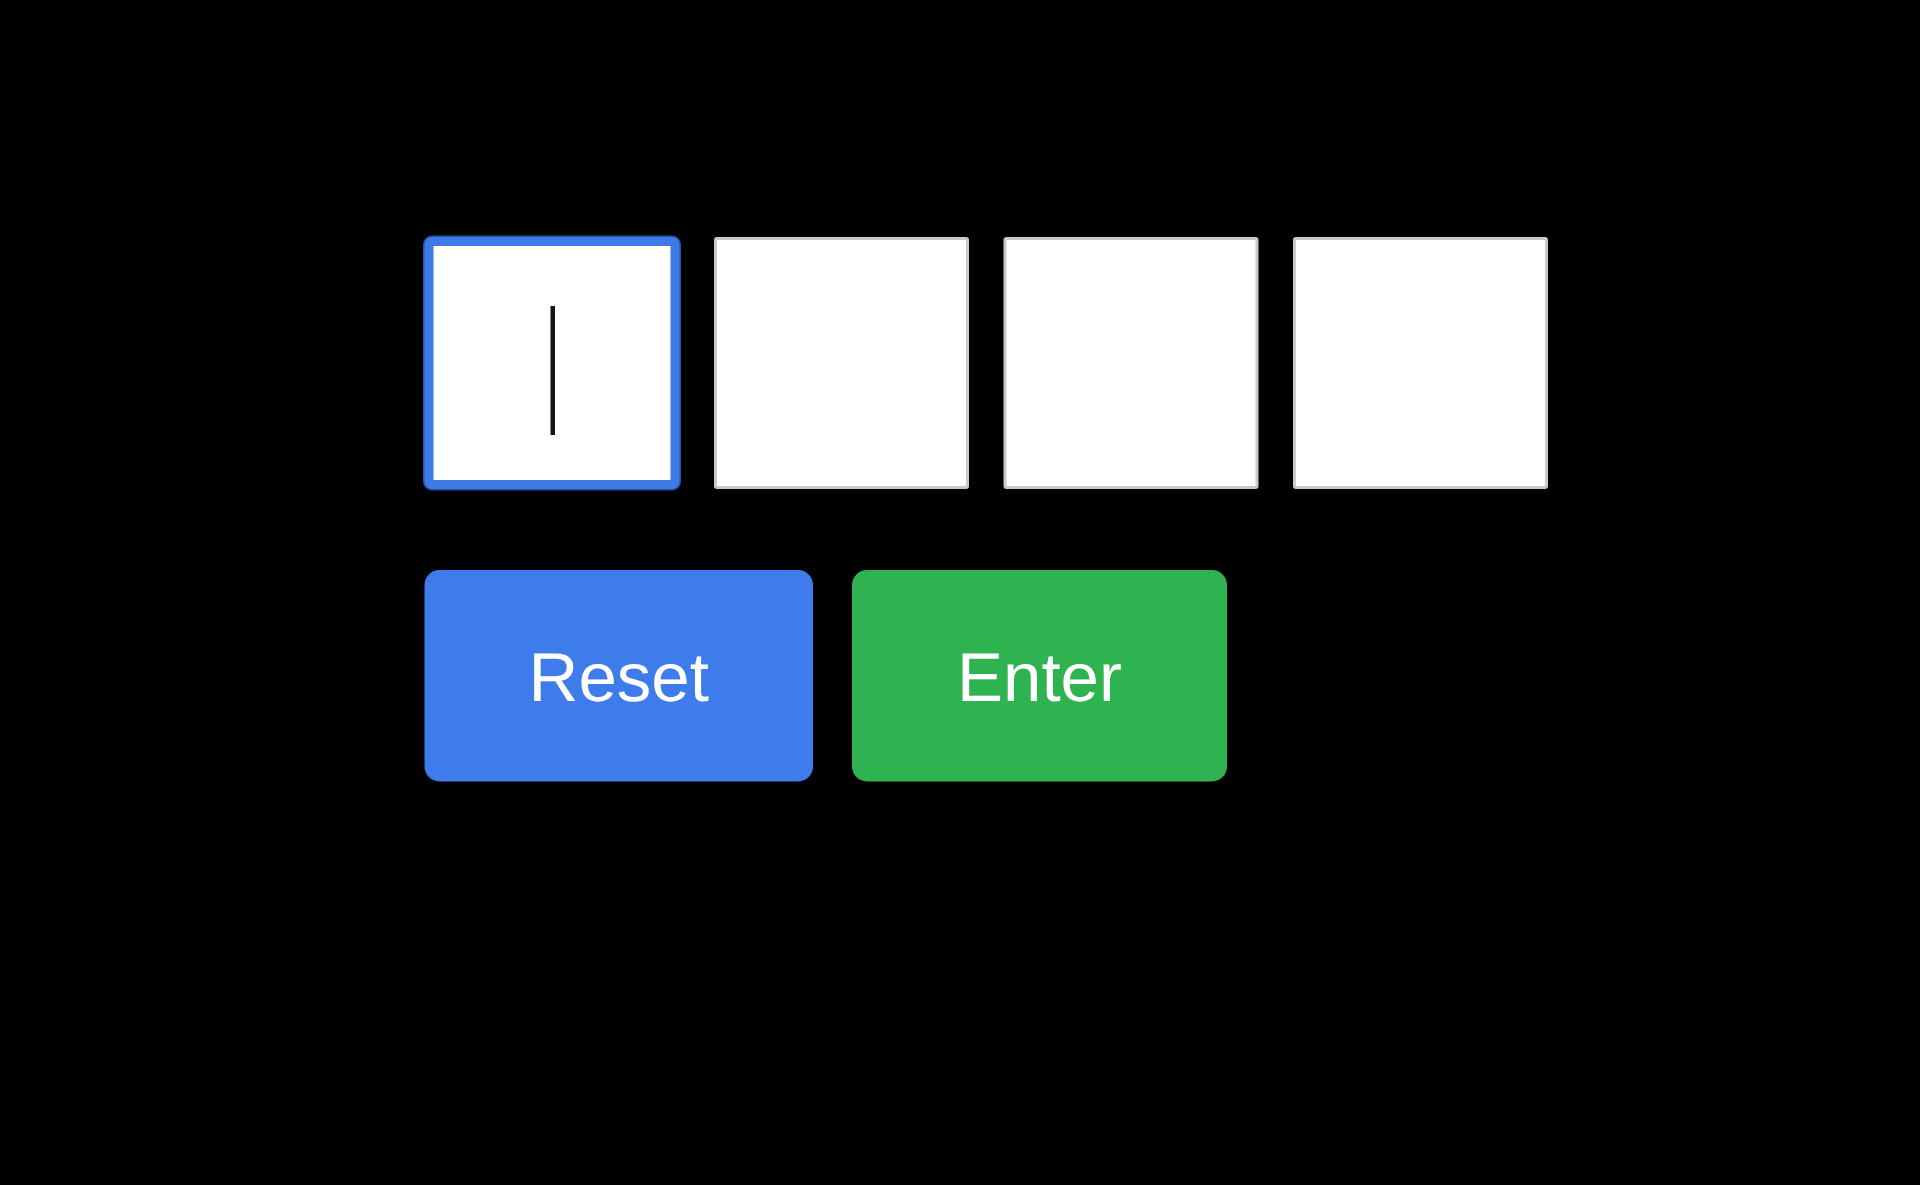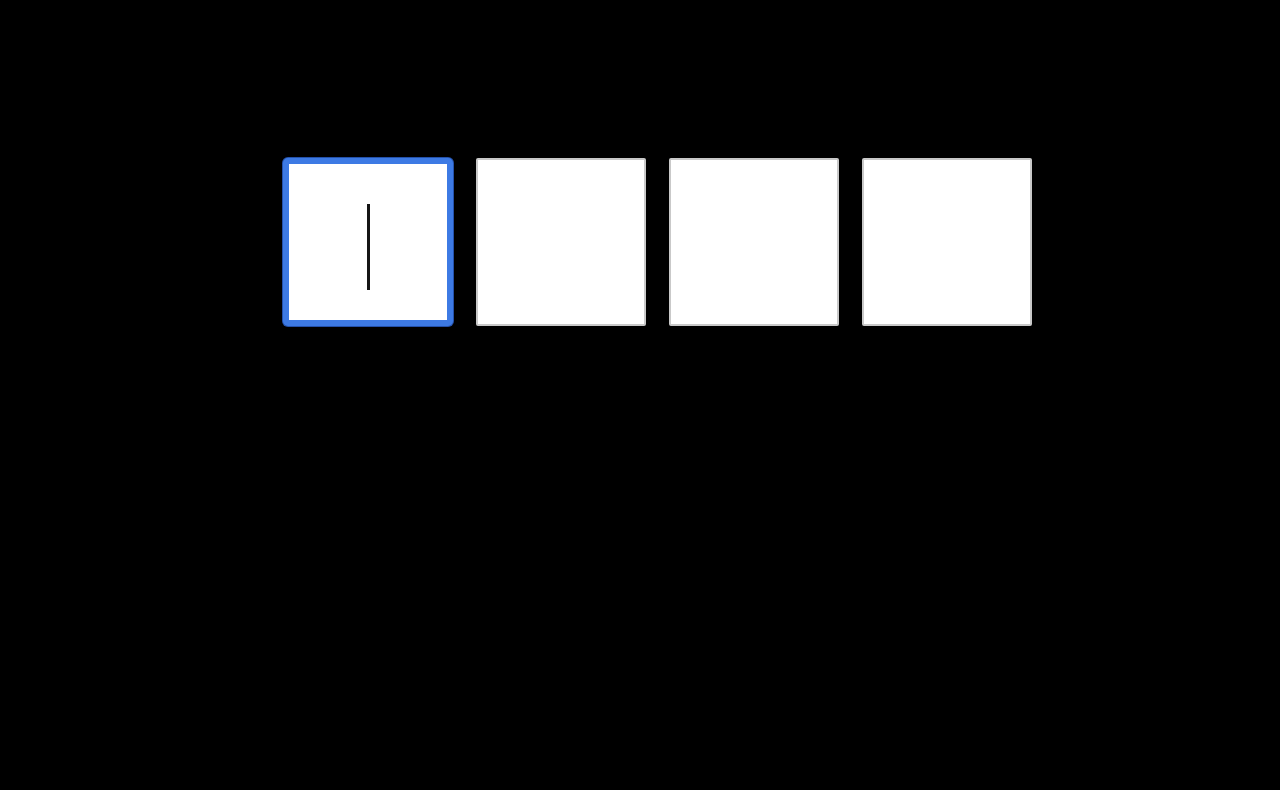--- a/index.html
+++ b/index.html
@@ -83,14 +83,16 @@
   <div class="otp-box-row">
       <div class="otp-box focused">
         <div class="caret"></div>
       </div>
       <div class="otp-box"></div>
       <div class="otp-box"></div>
       <div class="otp-box"></div>
     </div>
 
   <div class="button-row">
+    <button class="btn btn-reset">Reset</button>
+    <button class="btn btn-enter">Enter</button>
   </div>
 </div>
 
 </body></html>

